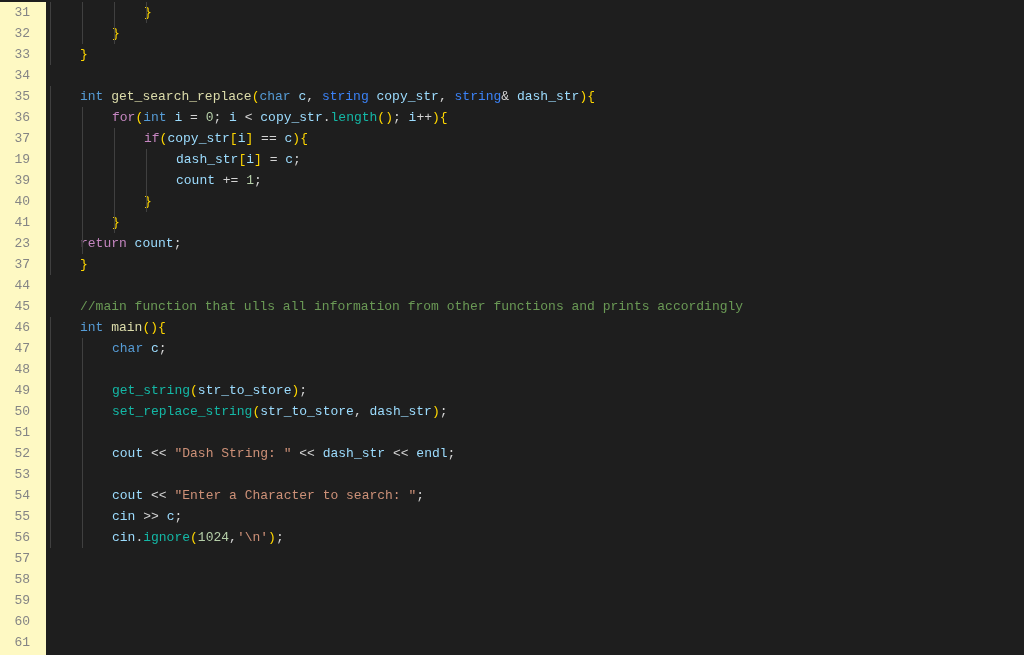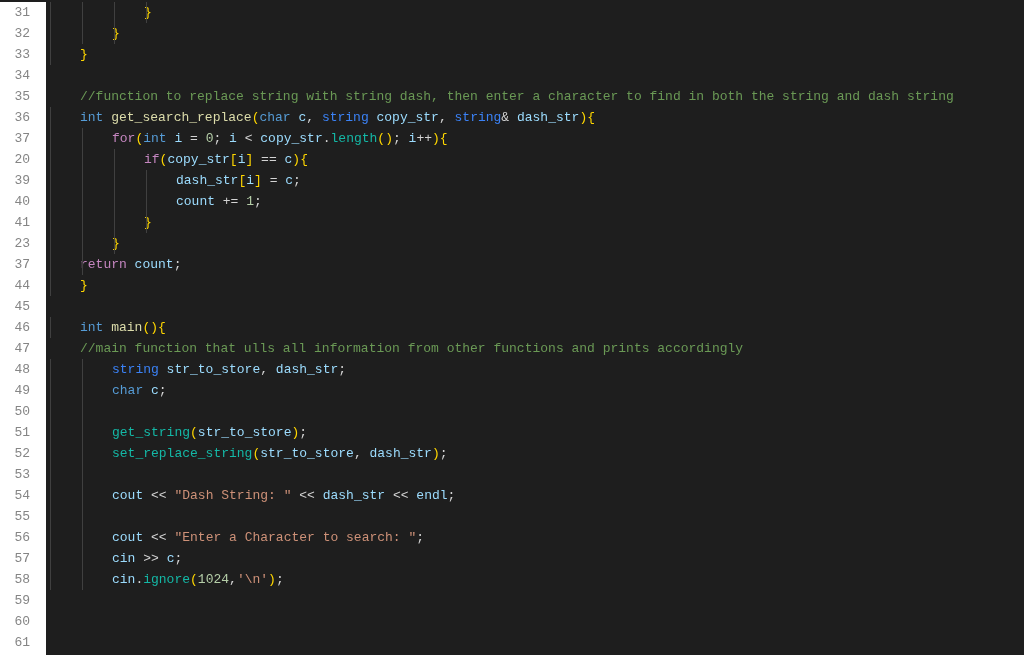--- a/index.html
+++ b/index.html
@@ -12,21 +12,21 @@
       overflow: hidden;
       width: 1024px;
       height: 655px;
     }
     .editor {
       display: flex;
       height: 100%;
       padding-top: 2px;
     }
     .gutter {
-      background: #ffffff;
+      background: #fef9c3;
       color: #858585;
       text-align: right;
       padding: 0 16px 0 10px;
       user-select: none;
       flex-shrink: 0;
       min-width: 46px;
     }
     .gutter .ln {
       height: 21px;
     }
@@ -67,21 +67,21 @@
 
 <div class="editor">
   <div class="gutter" id="gutter">
       <div class="ln">31</div>
       <div class="ln">32</div>
       <div class="ln">33</div>
       <div class="ln">34</div>
       <div class="ln">35</div>
       <div class="ln">36</div>
       <div class="ln">37</div>
-      <div class="ln">20</div>
+      <div class="ln">19</div>
       <div class="ln">39</div>
       <div class="ln">40</div>
       <div class="ln">41</div>
       <div class="ln">23</div>
       <div class="ln">37</div>
       <div class="ln">44</div>
       <div class="ln">45</div>
       <div class="ln">46</div>
       <div class="ln">47</div>
       <div class="ln">48</div>
@@ -97,34 +97,32 @@
       <div class="ln">58</div>
       <div class="ln">59</div>
       <div class="ln">60</div>
       <div class="ln">61</div>
     </div>
   <div class="code-area" id="code">
       <div class="code-line"><span class="indent-guide" style="left: 2px;"></span><span class="indent-guide" style="left: 34px;"></span><span class="indent-guide" style="left: 66px;"></span><span class="indent-guide" style="left: 98px;"></span><span style="display: inline-block; width: 96px;"></span><span class="tk-brace">}</span></div>
       <div class="code-line"><span class="indent-guide" style="left: 2px;"></span><span class="indent-guide" style="left: 34px;"></span><span class="indent-guide" style="left: 66px;"></span><span style="display: inline-block; width: 64px;"></span><span class="tk-brace">}</span></div>
       <div class="code-line"><span class="indent-guide" style="left: 2px;"></span><span style="display: inline-block; width: 32px;"></span><span class="tk-brace">}</span></div>
       <div class="code-line"><span style="display: inline-block; width: 0px;"></span></div>
-      <div class="code-line"><span style="display: inline-block; width: 32px;"></span><span class="tk-comment">//function to replace string with string dash, then enter a character to find in both the string and dash string</span></div>
       <div class="code-line"><span class="indent-guide" style="left: 2px;"></span><span style="display: inline-block; width: 32px;"></span><span class="tk-type">int </span><span class="tk-funcdef">get_search_replace</span><span class="tk-brace">(</span><span class="tk-type">char </span><span class="tk-param">c</span><span class="tk-punct">, </span><span class="tk-obj">string </span><span class="tk-param">copy_str</span><span class="tk-punct">, </span><span class="tk-obj">string</span><span class="tk-punct">&amp; </span><span class="tk-param">dash_str</span><span class="tk-brace">)</span><span class="tk-brace">{</span></div>
       <div class="code-line"><span class="indent-guide" style="left: 2px;"></span><span class="indent-guide" style="left: 34px;"></span><span style="display: inline-block; width: 64px;"></span><span class="tk-control">for</span><span class="tk-brace">(</span><span class="tk-type">int </span><span class="tk-var">i</span><span class="tk-op"> = </span><span class="tk-number">0</span><span class="tk-punct">; </span><span class="tk-var">i</span><span class="tk-op"> &lt; </span><span class="tk-var">copy_str</span><span class="tk-punct">.</span><span class="tk-func">length</span><span class="tk-brace">()</span><span class="tk-punct">; </span><span class="tk-var">i</span><span class="tk-op">++</span><span class="tk-brace">)</span><span class="tk-brace">{</span></div>
       <div class="code-line"><span class="indent-guide" style="left: 2px;"></span><span class="indent-guide" style="left: 34px;"></span><span class="indent-guide" style="left: 66px;"></span><span style="display: inline-block; width: 96px;"></span><span class="tk-control">if</span><span class="tk-brace">(</span><span class="tk-var">copy_str</span><span class="tk-brace">[</span><span class="tk-var">i</span><span class="tk-brace">]</span><span class="tk-op"> == </span><span class="tk-var">c</span><span class="tk-brace">)</span><span class="tk-brace">{</span></div>
       <div class="code-line"><span class="indent-guide" style="left: 2px;"></span><span class="indent-guide" style="left: 34px;"></span><span class="indent-guide" style="left: 66px;"></span><span class="indent-guide" style="left: 98px;"></span><span style="display: inline-block; width: 128px;"></span><span class="tk-var">dash_str</span><span class="tk-brace">[</span><span class="tk-var">i</span><span class="tk-brace">]</span><span class="tk-op"> = </span><span class="tk-var">c</span><span class="tk-punct">;</span></div>
       <div class="code-line"><span class="indent-guide" style="left: 2px;"></span><span class="indent-guide" style="left: 34px;"></span><span class="indent-guide" style="left: 66px;"></span><span class="indent-guide" style="left: 98px;"></span><span style="display: inline-block; width: 128px;"></span><span class="tk-var">count</span><span class="tk-op"> += </span><span class="tk-number">1</span><span class="tk-punct">;</span></div>
       <div class="code-line"><span class="indent-guide" style="left: 2px;"></span><span class="indent-guide" style="left: 34px;"></span><span class="indent-guide" style="left: 66px;"></span><span class="indent-guide" style="left: 98px;"></span><span style="display: inline-block; width: 96px;"></span><span class="tk-brace">}</span></div>
       <div class="code-line"><span class="indent-guide" style="left: 2px;"></span><span class="indent-guide" style="left: 34px;"></span><span class="indent-guide" style="left: 66px;"></span><span style="display: inline-block; width: 64px;"></span><span class="tk-brace">}</span></div>
       <div class="code-line"><span class="indent-guide" style="left: 2px;"></span><span class="indent-guide" style="left: 34px;"></span><span style="display: inline-block; width: 32px;"></span><span class="tk-control">return </span><span class="tk-var">count</span><span class="tk-punct">;</span></div>
       <div class="code-line"><span class="indent-guide" style="left: 2px;"></span><span style="display: inline-block; width: 32px;"></span><span class="tk-brace">}</span></div>
       <div class="code-line"><span style="display: inline-block; width: 0px;"></span></div>
+      <div class="code-line"><span style="display: inline-block; width: 32px;"></span><span class="tk-comment">//main function that ulls all information from other functions and prints accordingly</span></div>
       <div class="code-line"><span class="indent-guide" style="left: 2px;"></span><span style="display: inline-block; width: 32px;"></span><span class="tk-type">int </span><span class="tk-funcdef">main</span><span class="tk-brace">()</span><span class="tk-brace">{</span></div>
-      <div class="code-line"><span style="display: inline-block; width: 32px;"></span><span class="tk-comment">//main function that ulls all information from other functions and prints accordingly</span></div>
-      <div class="code-line"><span class="indent-guide" style="left: 2px;"></span><span class="indent-guide" style="left: 34px;"></span><span style="display: inline-block; width: 64px;"></span><span class="tk-obj">string </span><span class="tk-var">str_to_store</span><span class="tk-punct">, </span><span class="tk-var">dash_str</span><span class="tk-punct">;</span></div>
       <div class="code-line"><span class="indent-guide" style="left: 2px;"></span><span class="indent-guide" style="left: 34px;"></span><span style="display: inline-block; width: 64px;"></span><span class="tk-type">char </span><span class="tk-var">c</span><span class="tk-punct">;</span></div>
       <div class="code-line"><span class="indent-guide" style="left: 2px;"></span><span class="indent-guide" style="left: 34px;"></span><span style="display: inline-block; width: 0px;"></span></div>
       <div class="code-line"><span class="indent-guide" style="left: 2px;"></span><span class="indent-guide" style="left: 34px;"></span><span style="display: inline-block; width: 64px;"></span><span class="tk-func">get_string</span><span class="tk-brace">(</span><span class="tk-var">str_to_store</span><span class="tk-brace">)</span><span class="tk-punct">;</span></div>
       <div class="code-line"><span class="indent-guide" style="left: 2px;"></span><span class="indent-guide" style="left: 34px;"></span><span style="display: inline-block; width: 64px;"></span><span class="tk-func">set_replace_string</span><span class="tk-brace">(</span><span class="tk-var">str_to_store</span><span class="tk-punct">, </span><span class="tk-var">dash_str</span><span class="tk-brace">)</span><span class="tk-punct">;</span></div>
       <div class="code-line"><span class="indent-guide" style="left: 2px;"></span><span class="indent-guide" style="left: 34px;"></span><span style="display: inline-block; width: 0px;"></span></div>
       <div class="code-line"><span class="indent-guide" style="left: 2px;"></span><span class="indent-guide" style="left: 34px;"></span><span style="display: inline-block; width: 64px;"></span><span class="tk-var">cout</span><span class="tk-op"> &lt;&lt; </span><span class="tk-string">"Dash String: "</span><span class="tk-op"> &lt;&lt; </span><span class="tk-var">dash_str</span><span class="tk-op"> &lt;&lt; </span><span class="tk-var">endl</span><span class="tk-punct">;</span></div>
       <div class="code-line"><span class="indent-guide" style="left: 2px;"></span><span class="indent-guide" style="left: 34px;"></span><span style="display: inline-block; width: 0px;"></span></div>
       <div class="code-line"><span class="indent-guide" style="left: 2px;"></span><span class="indent-guide" style="left: 34px;"></span><span style="display: inline-block; width: 64px;"></span><span class="tk-var">cout</span><span class="tk-op"> &lt;&lt; </span><span class="tk-string">"Enter a Character to search: "</span><span class="tk-punct">;</span></div>
       <div class="code-line"><span class="indent-guide" style="left: 2px;"></span><span class="indent-guide" style="left: 34px;"></span><span style="display: inline-block; width: 64px;"></span><span class="tk-var">cin</span><span class="tk-op"> &gt;&gt; </span><span class="tk-var">c</span><span class="tk-punct">;</span></div>
       <div class="code-line"><span class="indent-guide" style="left: 2px;"></span><span class="indent-guide" style="left: 34px;"></span><span style="display: inline-block; width: 64px;"></span><span class="tk-var">cin</span><span class="tk-punct">.</span><span class="tk-func">ignore</span><span class="tk-brace">(</span><span class="tk-number">1024</span><span class="tk-punct">,</span><span class="tk-charlit">'\n'</span><span class="tk-brace">)</span><span class="tk-punct">;</span></div>

